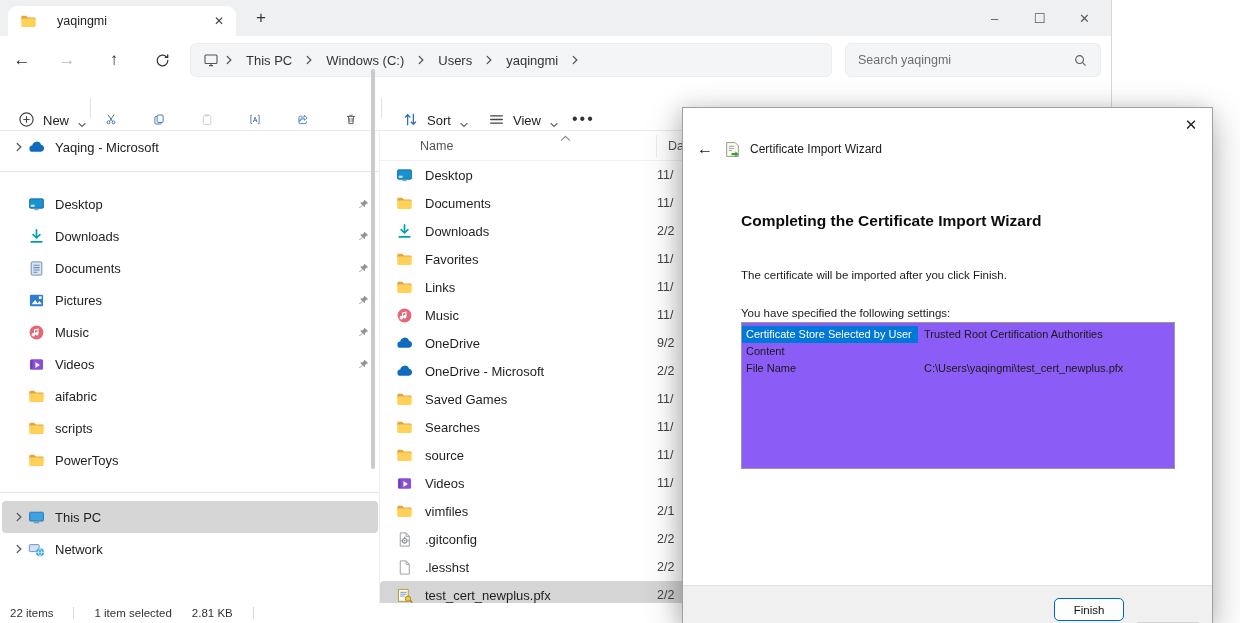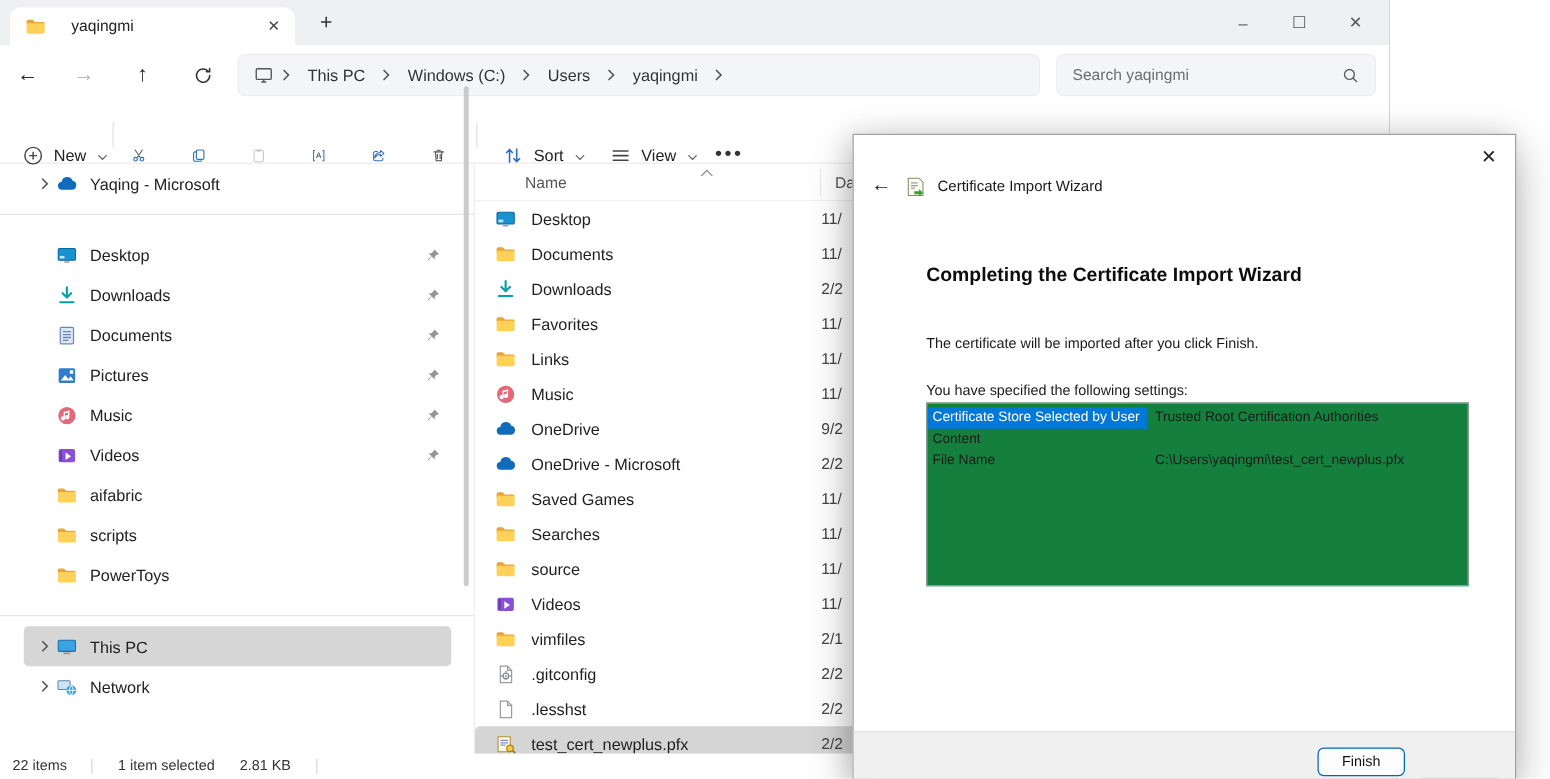--- a/index.html
+++ b/index.html
@@ -31,28 +31,28 @@
   .crumb { padding:0 9px; white-space:nowrap; }
   .crumb-sep { width:12px; height:12px; display:flex; }
   .searchbox { left:845px; width:256px; }
   .searchbox input { border:0; background:transparent; outline:none; flex:1; font-size:12.5px;
     color:#444; font-family:inherit; }
   .searchbox input::placeholder { color:#6e6e6e; }
   .search-ic { width:15px; height:15px; }
 
   .toolbar { position:absolute; left:0; top:84px; width:100%; height:47px; background:#fff;
     border-bottom:1px solid #ebebeb; }
-  .tbtn { position:absolute; top:24px; height:32px; display:flex; align-items:center; gap:8px;
+  .tbtn { position:absolute; top:12px; height:32px; display:flex; align-items:flex-end; gap:8px;
     padding:0 10px; border-radius:4px; font-size:13px; color:#222; }
   .tico { width:17px; height:17px; display:inline-block; }
   .tsep { position:absolute; top:14px; width:1px; height:20px; background:#e1e1e1; }
   .more { font-size:16px; letter-spacing:2px; color:#333; }
 
   .sidebar { position:absolute; left:0; top:131px; width:380px; bottom:20px; overflow:hidden; }
-  .side-item { display:flex; align-items:center; height:32px; margin:0 19px; padding:0 8px;
+  .side-item { display:flex; align-items:center; height:32px; margin:0 2px; padding:0 8px;
     border-radius:4px; font-size:13px; color:#222; }
   .side-item.selected { background:#d6d6d6; }
   .exp { width:18px; height:12px; display:flex; align-items:center; }
   .sicon { width:17px; height:17px; margin-right:10px; flex:0 0 auto; }
   .pin { margin-left:auto; width:13px; height:13px; opacity:.75; }
   .side-sep { height:1px; background:#e5e5e5; margin:8px 0 8px 0; }
   .gap8 { height:8px; }
   .side-scrollbar { position:absolute; left:371px; top:69px; width:4px; height:400px;
     background:#cbcbcb; border-radius:2px; }
   .pane-divider { position:absolute; left:379px; top:131px; width:1px; bottom:20px; background:#efefef; }
@@ -81,21 +81,21 @@
   .dlg-close { position:absolute; right:6px; top:4px; width:30px; height:26px; display:flex;
     align-items:center; justify-content:center; font-size:15px; color:#222; }
   .dlg-header { position:absolute; left:12px; top:32px; display:flex; align-items:center; gap:9px; }
   .dlg-back { font-size:16px; color:#1a1a1a; width:20px; text-align:center; }
   .dlg-appicon { width:17px; height:17px; }
   .dlg-title { font-size:12px; color:#1a1a1a; }
   .dlg-heading { position:absolute; left:58px; top:104px; font-size:15.5px; font-weight:bold; color:#0d0d0d; }
   .dlg-line1 { position:absolute; left:58px; top:161px; }
   .dlg-line2 { position:absolute; left:58px; top:199px; }
   .dlg-table { position:absolute; left:58px; top:214px; width:434px; height:147px;
-    border:1px solid #999; background:#15803d; overflow:hidden; font-size:11px; padding-top:3px; }
+    border:1px solid #999; background:#8b5cf6; overflow:hidden; font-size:11px; padding-top:3px; }
   .trow { display:grid; grid-template-columns:176px 1fr; line-height:17px; }
   .tlabel { padding-left:4px; white-space:nowrap; }
   .tlabel.hl { background:#0078d7; color:#fff; }
   .tvalue { padding-left:6px; white-space:nowrap; }
   .dlg-footer { position:absolute; left:0; top:477px; width:100%; height:40px; background:#f0f0f0;
     border-top:1px solid #e2e2e2; }
   .dbtn { position:absolute; top:12px; height:23px; background:#fdfdfd; border-radius:5px;
     font-size:11.5px; color:#111; display:flex; align-items:center; justify-content:center;
     font-family:inherit; }
   .btn-finish { left:371px; width:70px; border:1px solid #0067c0; }

